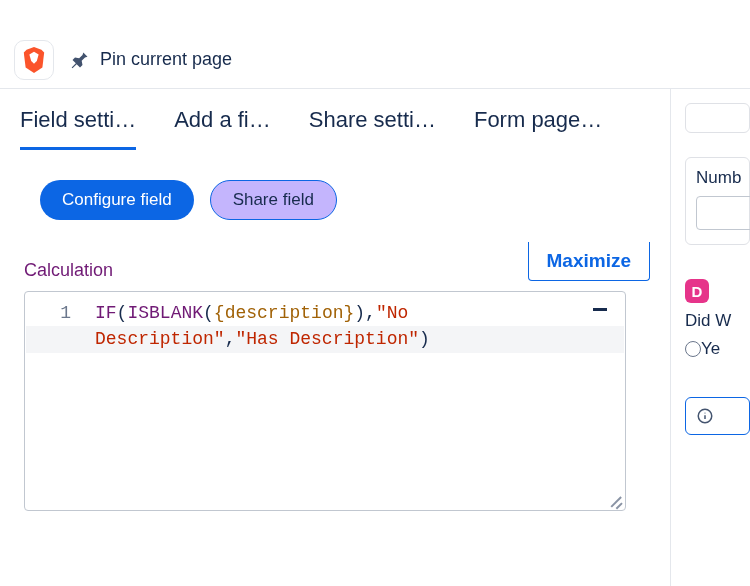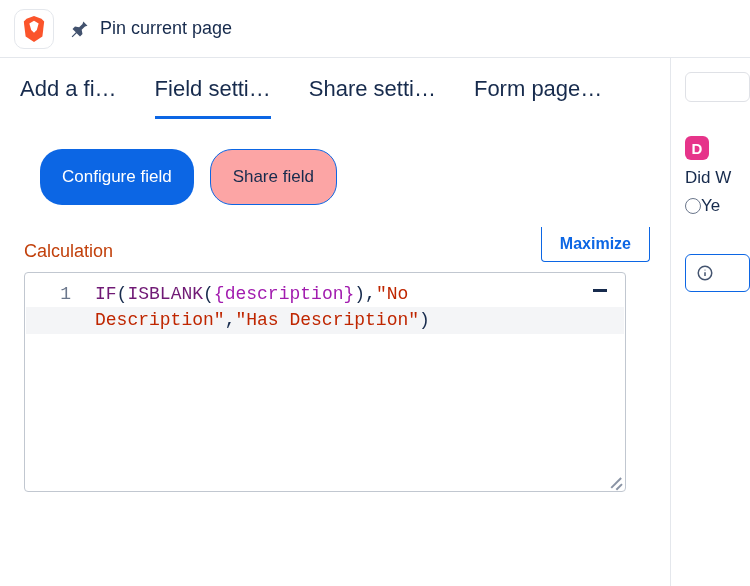--- a/index.html
+++ b/index.html
@@ -13,20 +13,21 @@
     color: #172b4d;
   }
   
   .toolbar {
     display: flex;
     align-items: center;
     height: 58px;
     padding: 0 14px;
     border-bottom: 1px solid #e4e7ec;
     gap: 16px;
+    margin-top: 31px;
   }
   .brave-badge {
     width: 40px; height: 40px;
     background: #fff;
     border: 1px solid #e4e7ec;
     border-radius: 10px;
     display: flex; align-items: center; justify-content: center;
   }
   .brave-badge svg { width: 26px; height: 26px; }
   .pin-group {
@@ -66,59 +67,59 @@
   }
 
   
   .btn-row {
     display: flex;
     gap: 16px;
     margin-bottom: 22px;
     padding-left: 22px;
   }
   .btn {
-    height: 56px;
+    height: 40px;
     border-radius: 22px;
     font-size: 17px;
     padding: 0 22px;
     display: flex; align-items: center; justify-content: center;
     cursor: pointer;
     white-space: nowrap;
   }
   .btn-primary {
     background: #0c66e4;
     color: #fff;
     border: none;
   }
   .btn-outline {
-    background: #fca5a5;
+    background: #c4b5fd;
     color: #172b4d;
     border: 1.5px solid #0c66e4;
   }
 
   
   .calc-header {
     display: flex;
     justify-content: space-between;
     align-items: flex-end;
     margin-bottom: 10px;
   }
   .calc-label {
     font-size: 18px;
-    color: #c2410c;
+    color: #701a75;
     margin-left: 6px;
   }
   .maximize-wrap {
     border: 1.5px solid #0c66e4;
     border-top: none;
     border-radius: 0 0 4px 4px;
     padding: 8px 18px 8px 18px;
     color: #0c66e4;
     font-weight: 600;
-    font-size: 16px;
+    font-size: 19px;
     cursor: pointer;
   }
 
   
   .editor {
     border: 1px solid #c1c7d0;
     border-radius: 4px;
     height: 220px;
     width: 602px;
     margin-left: 6px;
@@ -149,21 +150,21 @@
   .highlight-line {
     position: absolute;
     left: 1px; right: 1px;
     top: 34px;
     height: 27px;
     background: #f4f5f7;
     z-index: 0;
   }
   .editor-inner { position: relative; z-index: 1; }
   .tok-fn { color: #701a75; }
-  .tok-field { color: #a21caf; }
+  .tok-field { color: #a16207; }
   .tok-str { color: #bf2600; }
   .tok-plain { color: #172b4d; }
   .caret-mark {
     position: absolute;
     right: 18px; top: 16px;
     width: 14px; height: 3px;
     background: #172b4d;
   }
   .resize-handle {
     position: absolute;
@@ -245,22 +246,22 @@
       <path d="M16 3l5 5-3 1-4 4 1 5-3 3-4-4-5 5-1-1 5-5-4-4 3-3 5 1 4-4z"></path>
     </svg>
     <span>Pin current page</span>
   </div>
 </div>
 
 <div class="columns">
   <div class="left-pane">
 
     <div class="tabs">
+      <div class="tab active" style="max-width:150px">Field setti…</div>
       <div class="tab" style="max-width:110px">Add a fi…</div>
-      <div class="tab active" style="max-width:150px">Field setti…</div>
       <div class="tab" style="max-width:150px">Share setti…</div>
       <div class="tab" style="max-width:150px">Form page…</div>
     </div>
 
     <div class="btn-row">
       <div class="btn btn-primary">Configure field</div>
       <div class="btn btn-outline">Share field</div>
     </div>
 
     <div class="calc-header">
@@ -278,20 +279,24 @@
         <div class="code"><span class="tok-fn">IF</span><span class="tok-plain">(</span><span class="tok-fn">ISBLANK</span><span class="tok-plain">(</span><span class="tok-field">{description}</span><span class="tok-plain">),</span><span class="tok-str">"No Description"</span><span class="tok-plain">,</span><span class="tok-str">"Has Description"</span><span class="tok-plain">)</span></div>
       </div>
       <div class="resize-handle"></div>
     </div>
 
   </div>
 
   <div class="right-pane">
     <div class="side-card top-stub"></div>
 
+    <div class="side-card">
+      <div class="side-label">Numb</div>
+      <div class="side-input"></div>
+    </div>
 
     <div class="side-card" style="border:none;border-radius:0;padding-left:0">
       <div class="d-chip">D</div>
       <div class="side-label">Did W</div>
       <div class="radio-row">
         <div class="radio-circle"></div>
         <span>Ye</span>
       </div>
     </div>
 

